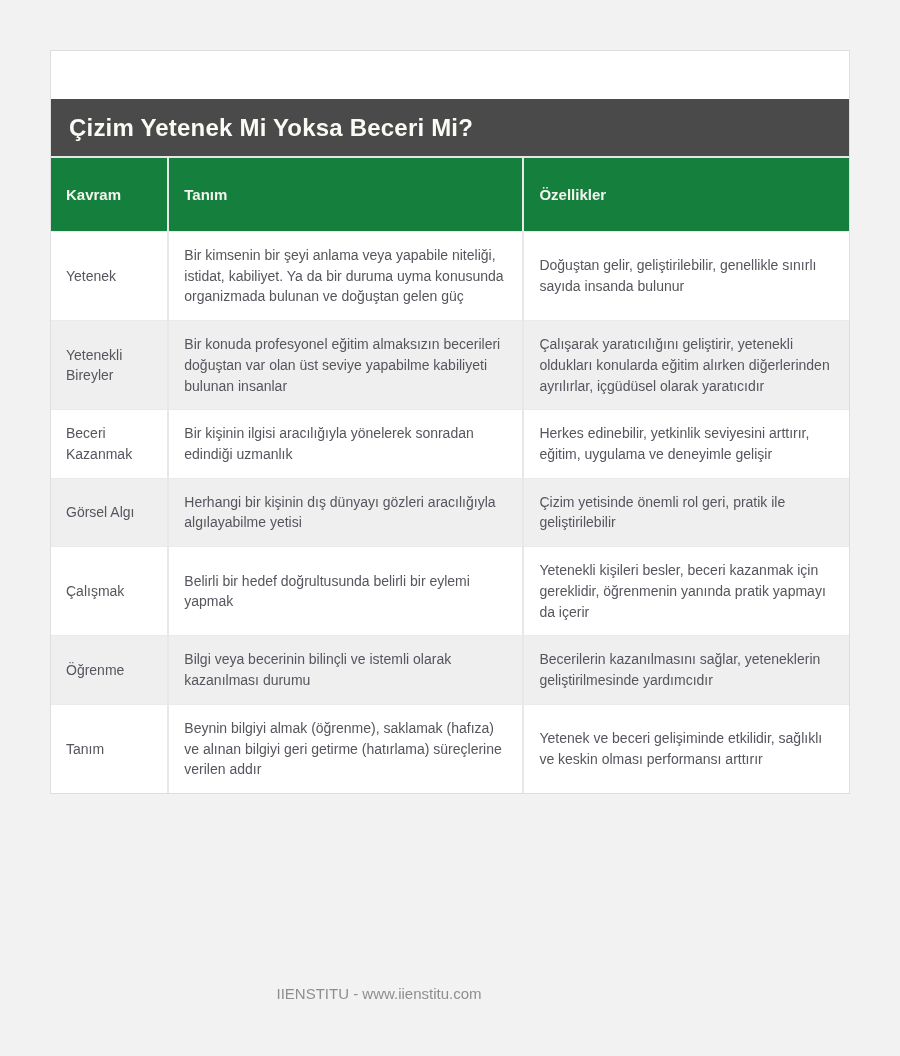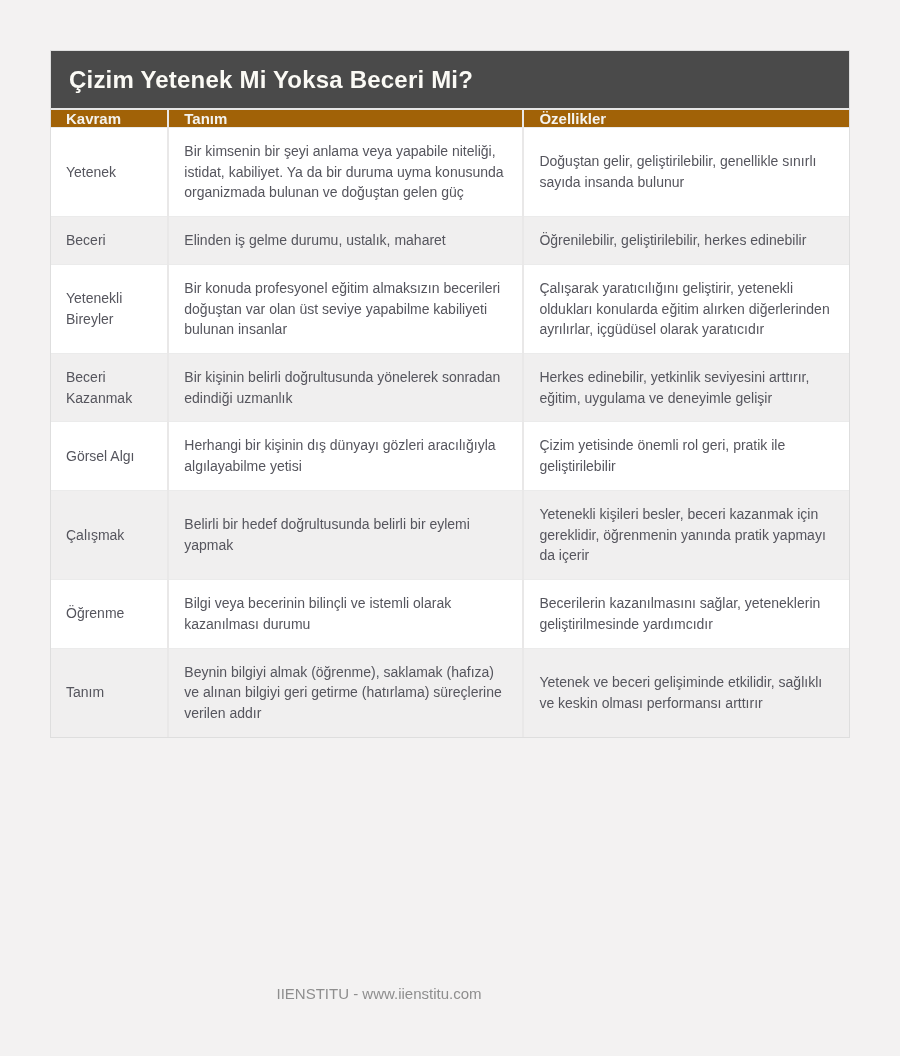--- a/index.html
+++ b/index.html
@@ -21,33 +21,34 @@
     background: #ffffff;
   }
   .title-bar {
     background: #4a4a4a;
     color: #fbfaf5;
     font-size: 24px;
     font-weight: bold;
     padding: 15px 18px 14px 18px;
     border-bottom: 2px solid #e6e6e6;
     letter-spacing: 0.2px;
+    margin-top: 48px;
   }
   table.concept-table {
     width: 100%;
     border-collapse: collapse;
     table-layout: fixed;
   }
   table.concept-table th {
-    background: #a16207;
+    background: #15803d;
     color: #f4f3ef;
     font-size: 15px;
     font-weight: bold;
     text-align: left;
-    padding: 0 15px;
+    padding: 28px 15px;
     border-left: 2px solid #e9e9e9;
   }
   table.concept-table th:first-child { border-left: none; }
   table.concept-table td {
     padding: 13px 15px;
     font-size: 14px;
     line-height: 1.48;
     color: #55555d;
     vertical-align: middle;
     border-left: 2px solid #e9e8e8;
@@ -88,36 +89,31 @@
         <th>Özellikler</th>
       </tr>
     </thead>
     <tbody id="table-body">
   <tr>
     <td><span>Yetenek</span></td>
     <td><span>Bir kimsenin bir şeyi anlama veya yapabile niteliği, istidat, kabiliyet. Ya da bir duruma uyma konusunda organizmada bulunan ve doğuştan gelen güç</span></td>
     <td><span>Doğuştan gelir, geliştirilebilir, genellikle sınırlı sayıda insanda bulunur</span></td>
   </tr>
 
-  <tr>
-    <td><span>Beceri</span></td>
-    <td><span>Elinden iş gelme durumu, ustalık, maharet</span></td>
-    <td><span>Öğrenilebilir, geliştirilebilir, herkes edinebilir</span></td>
-  </tr>
 
 
   <tr>
     <td><span>Yetenekli Bireyler</span></td>
     <td><span>Bir konuda profesyonel eğitim almaksızın becerileri doğuştan var olan üst seviye yapabilme kabiliyeti bulunan insanlar</span></td>
     <td><span>Çalışarak yaratıcılığını geliştirir, yetenekli oldukları konularda eğitim alırken diğerlerinden ayrılırlar, içgüdüsel olarak yaratıcıdır</span></td>
   </tr>
 
   <tr>
     <td><span>Beceri Kazanmak</span></td>
-    <td><span>Bir kişinin belirli doğrultusunda yönelerek sonradan edindiği uzmanlık</span></td>
+    <td><span>Bir kişinin ilgisi aracılığıyla yönelerek sonradan edindiği uzmanlık</span></td>
     <td><span>Herkes edinebilir, yetkinlik seviyesini arttırır, eğitim, uygulama ve deneyimle gelişir</span></td>
   </tr>
 
   <tr>
     <td><span>Görsel Algı</span></td>
     <td><span>Herhangi bir kişinin dış dünyayı gözleri aracılığıyla algılayabilme yetisi</span></td>
     <td><span>Çizim yetisinde önemli rol geri, pratik ile geliştirilebilir</span></td>
   </tr>
 
 

